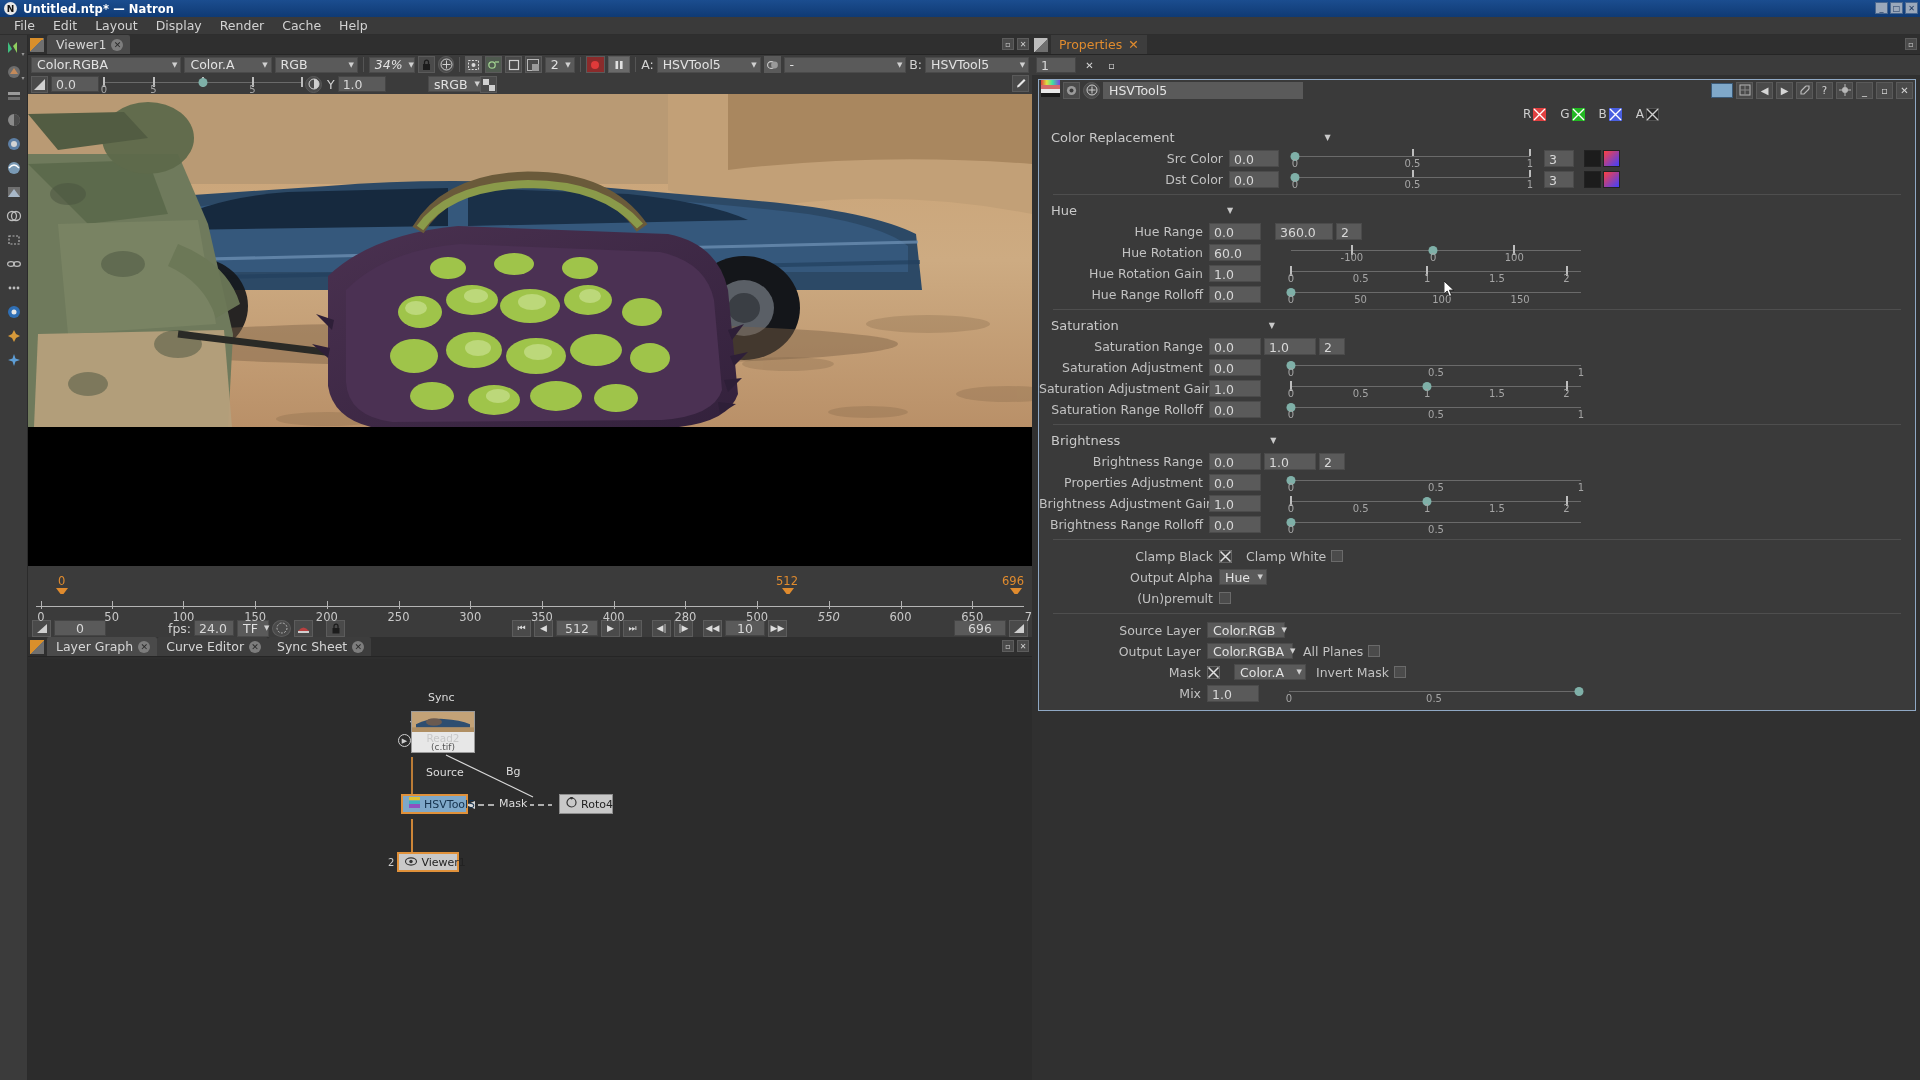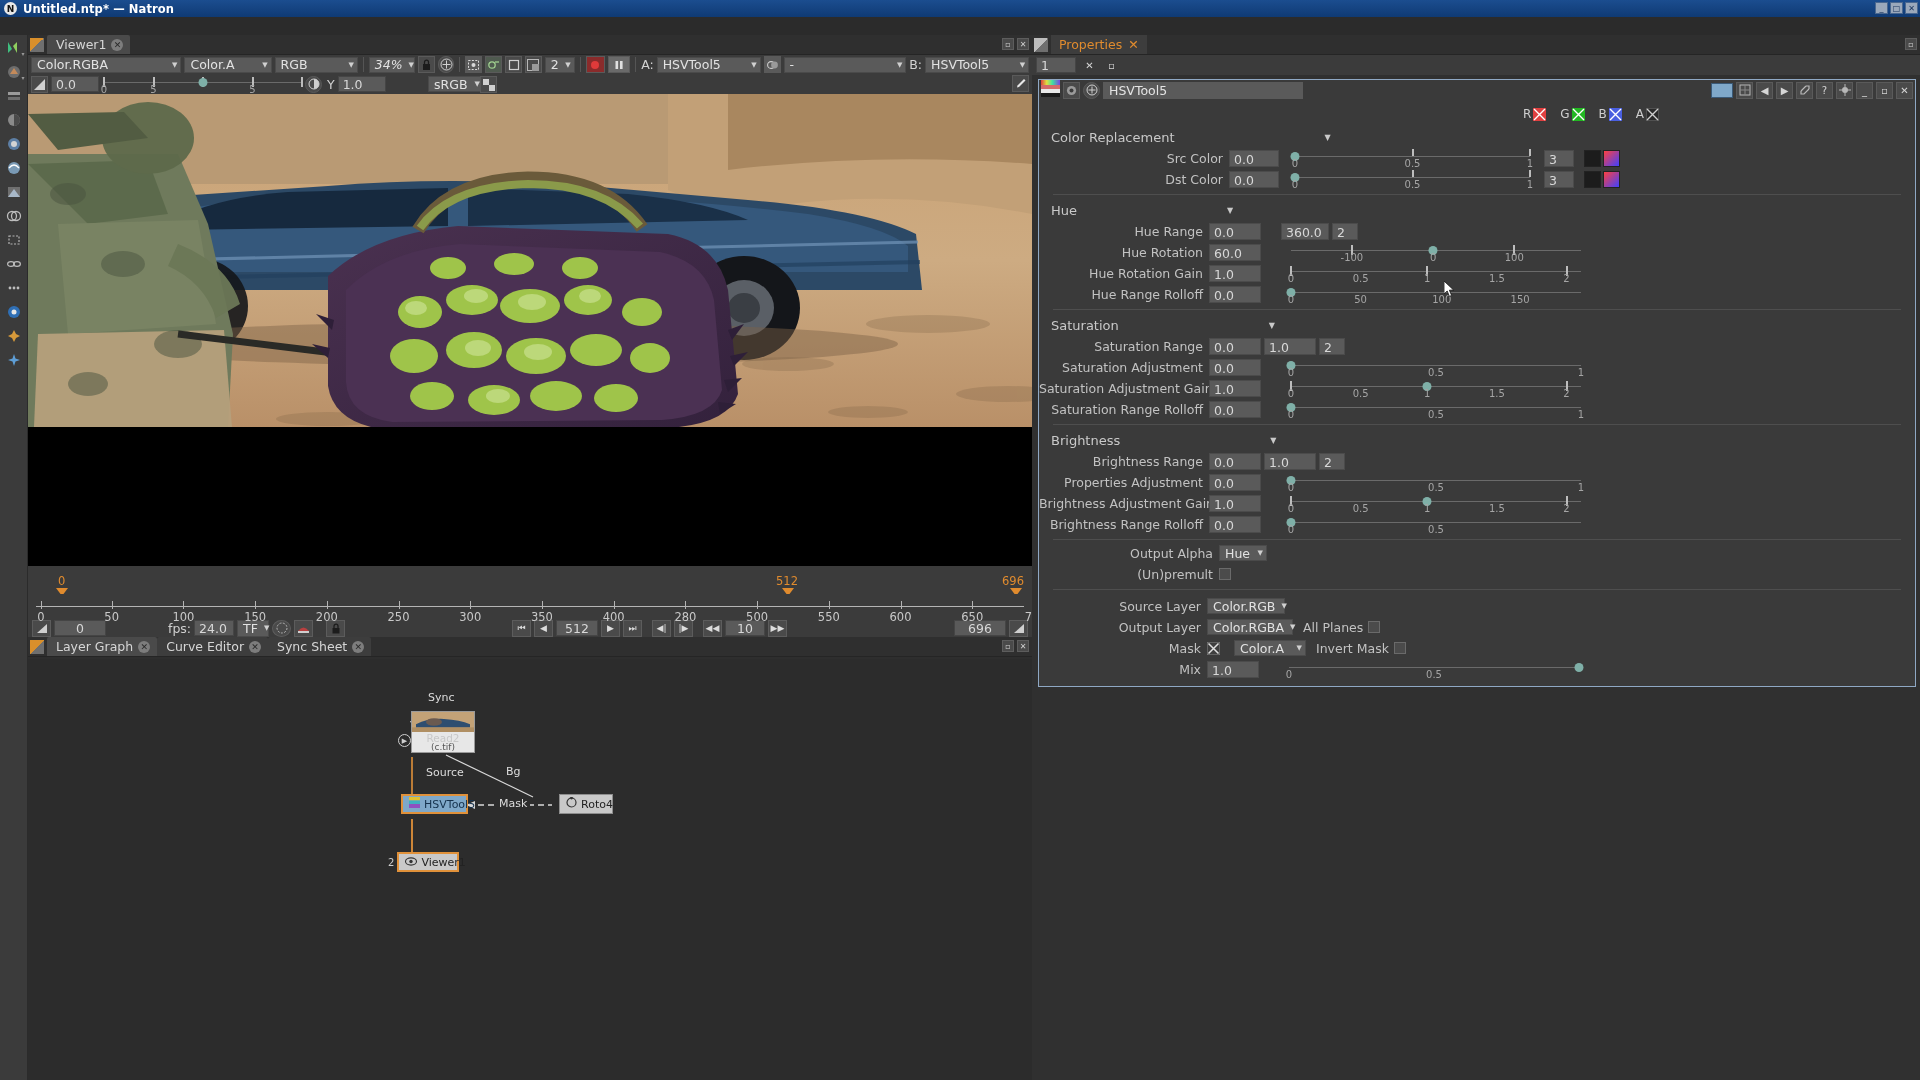--- a/index.html
+++ b/index.html
@@ -192,20 +192,29 @@
   <div class="titlebar">
     <div class="logo">N</div>
     <div class="ttext">Untitled.ntp* — Natron</div>
     <div class="wbtns">
       <div class="wbtn">_</div>
       <div class="wbtn">□</div>
       <div class="wbtn">✕</div>
     </div>
   </div>
 
+  <div class="menubar">
+    <div class="mi">File</div>
+    <div class="mi">Edit</div>
+    <div class="mi">Layout</div>
+    <div class="mi">Display</div>
+    <div class="mi">Render</div>
+    <div class="mi">Cache</div>
+    <div class="mi">Help</div>
+  </div>
 
   <div class="toolbar-left">
     <div class="tool">
       <svg width="18" height="16">
           <path d="M3 2 L3 13 L7 9 Z" fill="#3fbf7f"></path>
           <path d="M12 13 L12 2 L8 6 Z" fill="#8fcf5f"></path>
         </svg>
       <span class="caret">▾</span>
       </div>
     <div class="tool">
@@ -589,21 +598,21 @@
           <div class="tl-lab" style="left: calc(43.6% + 4.512px);">300</div>
           <div class="tl-tick" style="left: calc(50.8% + 3.936px);"></div>
           <div class="tl-lab" style="left: calc(50.8% + 3.936px);">350</div>
           <div class="tl-tick" style="left: calc(58% + 3.36px);"></div>
           <div class="tl-lab" style="left: calc(58% + 3.36px);">400</div>
           <div class="tl-tick" style="left: calc(65.2% + 2.784px);"></div>
           <div class="tl-lab" style="left: calc(65.2% + 2.784px);">280</div>
           <div class="tl-tick" style="left: calc(72.4% + 2.208px);"></div>
           <div class="tl-lab" style="left: calc(72.4% + 2.208px);">500</div>
           <div class="tl-tick" style="left: calc(79.6% + 1.632px);"></div>
-          <div class="tl-lab" style="left: calc(79.6% + 1.632px);">550</div>
+          <div class="tl-lab" style="left: calc(79.6% + 1.632px); font-style: italic;">550</div>
           <div class="tl-tick" style="left: calc(86.8% + 1.056px);"></div>
           <div class="tl-lab" style="left: calc(86.8% + 1.056px);">600</div>
           <div class="tl-tick" style="left: calc(94% + 0.48px);"></div>
           <div class="tl-lab" style="left: calc(94% + 0.48px);">650</div>
           <div class="tl-tick" style="left: calc(100% + 0px);"></div>
           <div class="tl-lab" style="left: calc(100% + 0px);">70</div>
         </div>
     </div>
     <div class="tl-controls">
       <div class="tbtn">
@@ -917,21 +926,21 @@
           <div class="divider"></div>
 
           <div class="sec-title">
             <span>Hue</span>
             <span class="sec-caret">▼</span>
           </div>
 
           <div class="prow">
             <span class="plabel" style="width:170px">Hue Range</span>
             <span class="pfield" style="width:52px">0.0</span>
-            <span class="pfield" style="width:48px;margin-left:20px">360.0</span>
+            <span class="pfield" style="width:58px;margin-left:14px">360.0</span>
             <span class="pfield" style="width:26px;margin-left:3px;justify-content:center">2</span>
           </div>
 
           <div class="prow">
             <span class="plabel" style="width:170px">Hue Rotation</span>
             <span class="pfield" style="width:52px">60.0</span>
             <span class="slider" style="width:290px;margin-left:30px">
               <span class="line"></span>
               <span class="vbar" style="left:21%"></span>
                 <span class="vbar" style="left:77%"></span>
@@ -1073,20 +1082,32 @@
             <span class="slider" style="width:290px;margin-left:30px">
               <span class="line"></span>
                 <span class="dot" style="left:0%"></span>
               <span class="tickn" style="left:0%">0</span>
                 <span class="tickn" style="left:50%">0.5</span>
             </span>
           </div>
 
           <div class="divider"></div>
 
+          <div class="prow" style="margin-top:6px">
+            <span class="plabel" style="width:180px">Clamp Black</span>
+            <span class="xbox">
+              <svg width="13" height="13">
+                  <rect width="13" height="13" fill="#3f3f3f" stroke="#888"></rect>
+                  <path d="M1.5 1.5 L11.5 11.5 M11.5 1.5 L1.5 11.5" stroke="#e0e0e0" stroke-width="1.5"></path>
+                </svg>
+            </span>
+            <span style="width:14px"></span>
+            <span style="font-size:12.5px;color:#c2c2c2">Clamp White</span>
+            <span class="chk" style="margin-left:5px"></span>
+          </div>
 
           <div class="prow">
             <span class="plabel" style="width:180px">Output Alpha</span>
             <span class="combo" style="width:48px;background:#5a5a5a">
               <span>Hue</span>
                 <span class="ar">▼</span>
             </span>
           </div>
 
           <div class="prow">

